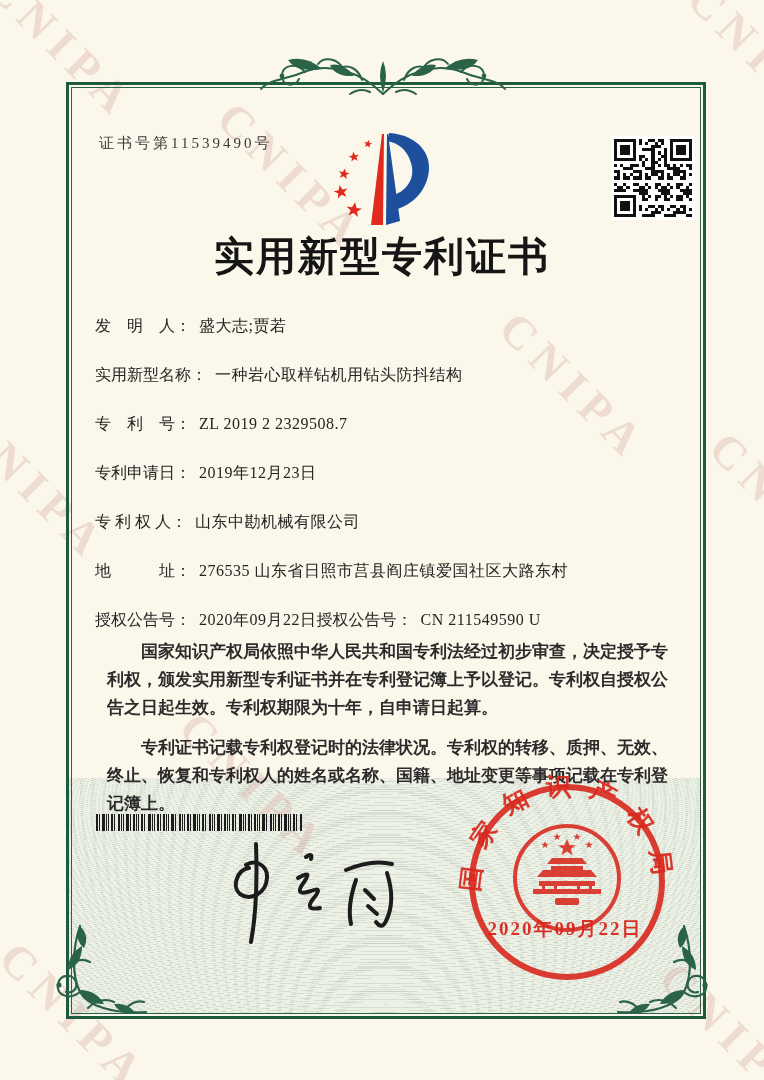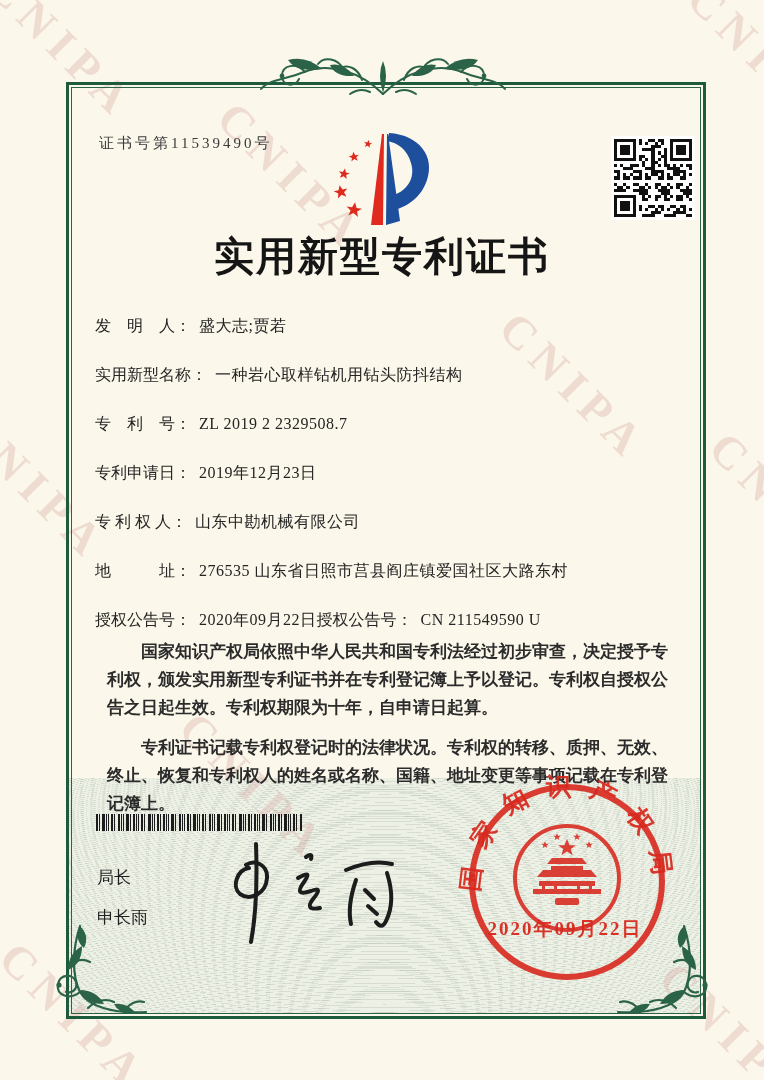--- a/index.html
+++ b/index.html
@@ -492,24 +492,20 @@
     </div>
   </div>
 
   <div class="paras">
     <p>国家知识产权局依照中华人民共和国专利法经过初步审查，决定授予专利权，颁发实用新型专利证书并在专利登记簿上予以登记。专利权自授权公告之日起生效。专利权期限为十年，自申请日起算。</p>
     <p>专利证书记载专利权登记时的法律状况。专利权的转移、质押、无效、终止、恢复和专利权人的姓名或名称、国籍、地址变更等事项记载在专利登记簿上。</p>
   </div>
 
   <div class="barcode" id="barcode"><span style="width:2px;margin-right:1px"></span><span style="width:1px;margin-right:2px"></span><span style="width:3px;margin-right:1px"></span><span style="width:1px;margin-right:1px"></span><span style="width:1px;margin-right:2px"></span><span style="width:2px;margin-right:1px"></span><span style="width:1px;margin-right:3px"></span><span style="width:2px;margin-right:1px"></span><span style="width:1px;margin-right:1px"></span><span style="width:1px;margin-right:2px"></span><span style="width:3px;margin-right:1px"></span><span style="width:1px;margin-right:2px"></span><span style="width:2px;margin-right:1px"></span><span style="width:1px;margin-right:1px"></span><span style="width:1px;margin-right:2px"></span><span style="width:2px;margin-right:1px"></span><span style="width:1px;margin-right:3px"></span><span style="width:3px;margin-right:1px"></span><span style="width:1px;margin-right:1px"></span><span style="width:1px;margin-right:2px"></span><span style="width:2px;margin-right:1px"></span><span style="width:1px;margin-right:2px"></span><span style="width:2px;margin-right:1px"></span><span style="width:1px;margin-right:1px"></span><span style="width:1px;margin-right:2px"></span><span style="width:3px;margin-right:1px"></span><span style="width:1px;margin-right:3px"></span><span style="width:2px;margin-right:1px"></span><span style="width:1px;margin-right:1px"></span><span style="width:1px;margin-right:2px"></span><span style="width:2px;margin-right:1px"></span><span style="width:1px;margin-right:2px"></span><span style="width:3px;margin-right:1px"></span><span style="width:1px;margin-right:1px"></span><span style="width:1px;margin-right:2px"></span><span style="width:2px;margin-right:1px"></span><span style="width:1px;margin-right:3px"></span><span style="width:2px;margin-right:1px"></span><span style="width:1px;margin-right:1px"></span><span style="width:1px;margin-right:2px"></span><span style="width:3px;margin-right:1px"></span><span style="width:1px;margin-right:2px"></span><span style="width:2px;margin-right:1px"></span><span style="width:1px;margin-right:1px"></span><span style="width:1px;margin-right:2px"></span><span style="width:2px;margin-right:1px"></span><span style="width:1px;margin-right:3px"></span><span style="width:3px;margin-right:1px"></span><span style="width:1px;margin-right:1px"></span><span style="width:1px;margin-right:2px"></span><span style="width:2px;margin-right:1px"></span><span style="width:1px;margin-right:2px"></span><span style="width:2px;margin-right:1px"></span><span style="width:1px;margin-right:1px"></span><span style="width:1px;margin-right:2px"></span><span style="width:3px;margin-right:1px"></span><span style="width:1px;margin-right:3px"></span><span style="width:2px;margin-right:1px"></span><span style="width:1px;margin-right:1px"></span><span style="width:1px;margin-right:2px"></span><span style="width:2px;margin-right:1px"></span><span style="width:1px;margin-right:2px"></span><span style="width:3px;margin-right:1px"></span><span style="width:1px;margin-right:1px"></span><span style="width:1px;margin-right:2px"></span><span style="width:2px;margin-right:1px"></span><span style="width:1px;margin-right:3px"></span><span style="width:2px;margin-right:1px"></span></div>
 
-  <div class="officer">
-    <div>局长</div>
-    <div>申长雨</div>
-  </div>
 
   <svg class="signature" width="185" height="120" viewBox="0 0 185 120">
     <g stroke="#1c1c1c" stroke-width="4" fill="none" stroke-linecap="round" stroke-linejoin="round">
       <path d="M27,38 C14,40 10,58 18,64 C28,71 44,64 45,48 C46,35 33,29 24,35"></path>
       <path d="M34,14 C35,42 35,80 29,112"></path>
       <path d="M84,27 q7,-5 5,2"></path>
       <path d="M76,48 q15,-9 6,4 q-11,15 7,9 q13,-5 2,8 q-9,12 7,9"></path>
       <path d="M124,40 q26,-11 46,-6"></path>
       <path d="M134,50 q-9,26 -5,44"></path>
       <path d="M165,43 q9,28 -1,48 q-4,9 -10,1"></path>

